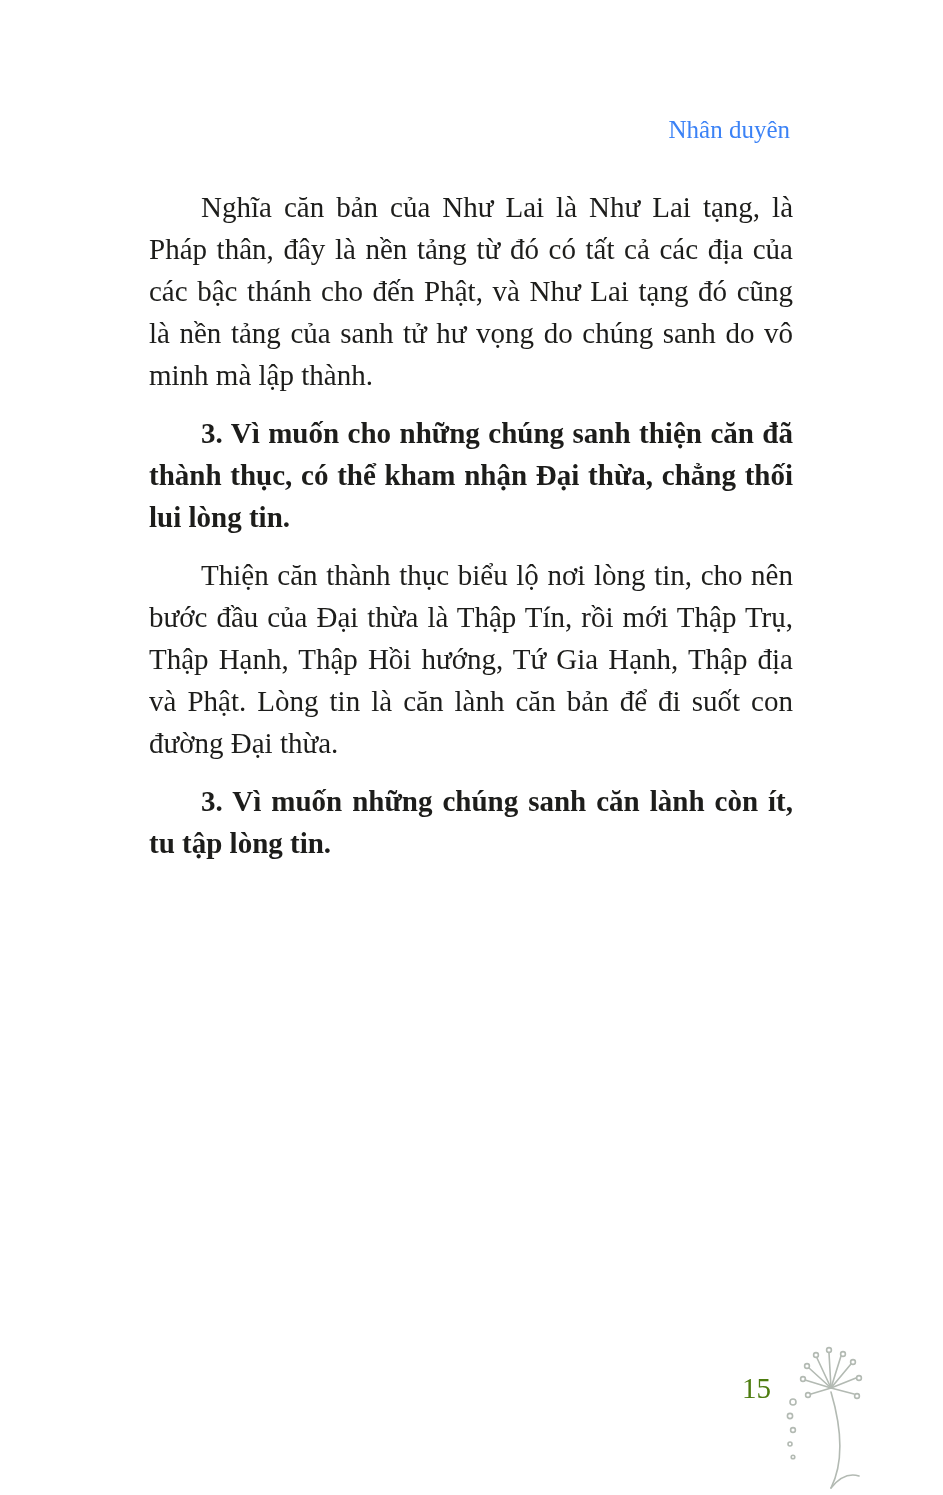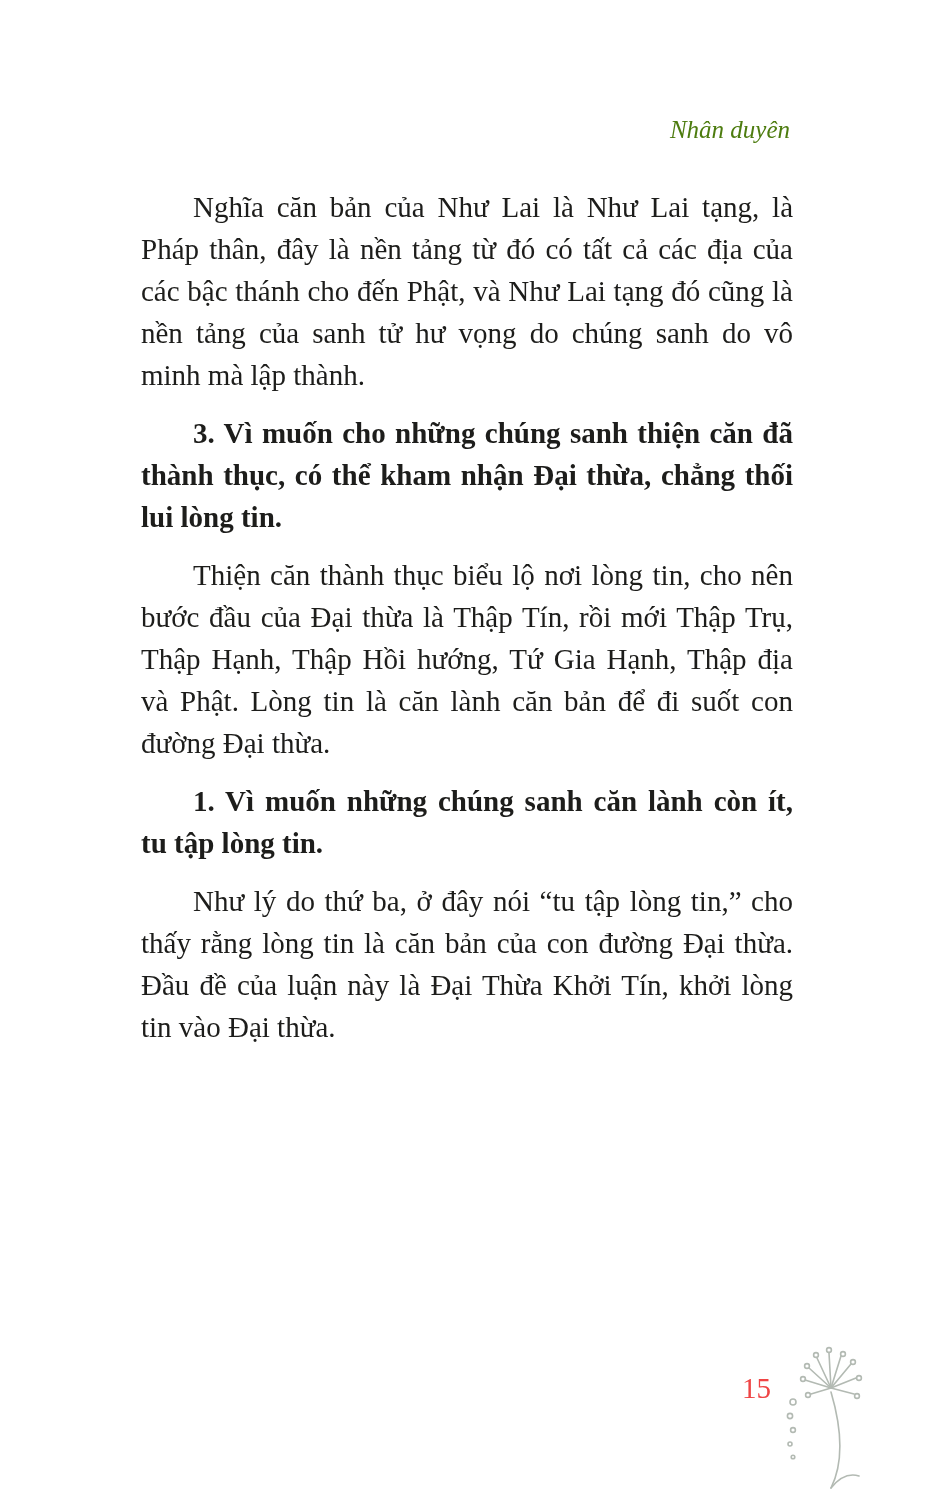--- a/index.html
+++ b/index.html
@@ -10,67 +10,65 @@
     background: #ffffff;
     overflow: hidden;
     font-family: "Liberation Serif", "DejaVu Serif", serif;
     color: #1d1d1b;
   }
   .running-header {
     position: absolute;
     top: 116px;
     right: 153px;
     font-size: 25px;
-    font-style: italic;
-    color: #4d7c0f;
+    color: #3b82f6;
   }
   .body-text {
     position: absolute;
     top: 186px;
     left: 141px;
     width: 652px;
     font-size: 29px;
     line-height: 42px;
     text-align: justify;
   }
   .body-text p {
-    margin: 0 0 16px 0;
+    margin: 0 0 16px 8px;
     text-indent: 52px;
   }
   .body-text p.heading {
     font-weight: bold;
   }
   .page-number {
     position: absolute;
     top: 1372px;
     right: 172px;
     font-size: 29px;
-    color: #ef4444;
+    color: #4d7c0f;
   }
   .decoration {
     position: absolute;
     top: 1340px;
     right: 62px;
     width: 96px;
     height: 150px;
   }
 </style>
 </head>
 <body>
 
 <div class="page">
 
   <div class="running-header">Nhân duyên</div>
 
   <div class="body-text">
     <p>Nghĩa căn bản của Như Lai là Như Lai tạng, là Pháp thân, đây là nền tảng từ đó có tất cả các địa của các bậc thánh cho đến Phật, và Như Lai tạng đó cũng là nền tảng của sanh tử hư vọng do chúng sanh do vô minh mà lập thành.</p>
     <p class="heading">3. Vì muốn cho những chúng sanh thiện căn đã thành thục, có thể kham nhận Đại thừa, chẳng thối lui lòng tin.</p>
     <p>Thiện căn thành thục biểu lộ nơi lòng tin, cho nên bước đầu của Đại thừa là Thập Tín, rồi mới Thập Trụ, Thập Hạnh, Thập Hồi hướng, Tứ Gia Hạnh, Thập địa và Phật. Lòng tin là căn lành căn bản để đi suốt con đường Đại thừa.</p>
-    <p class="heading">1.  Vì muốn những chúng sanh căn lành còn ít, tu tập lòng tin.</p>
-    <p>Như lý do thứ ba, ở đây nói “tu tập lòng tin,” cho thấy rằng lòng tin là căn bản của con đường Đại thừa. Đầu đề của luận này là Đại Thừa Khởi Tín, khởi lòng tin vào Đại thừa.</p>
+    <p class="heading">3.  Vì muốn những chúng sanh căn lành còn ít, tu tập lòng tin.</p>
   </div>
 
   <div class="page-number">15</div>
 
   <svg class="decoration" viewBox="0 0 96 150" xmlns="http://www.w3.org/2000/svg">
     <g stroke="#b3bab3" fill="none" stroke-width="1.6" stroke-linecap="round">
 
       <path d="M46,148 C60,120 56,86 46,52"></path>
       <path d="M46,148 C54,138 64,133 74,136"></path>
 

